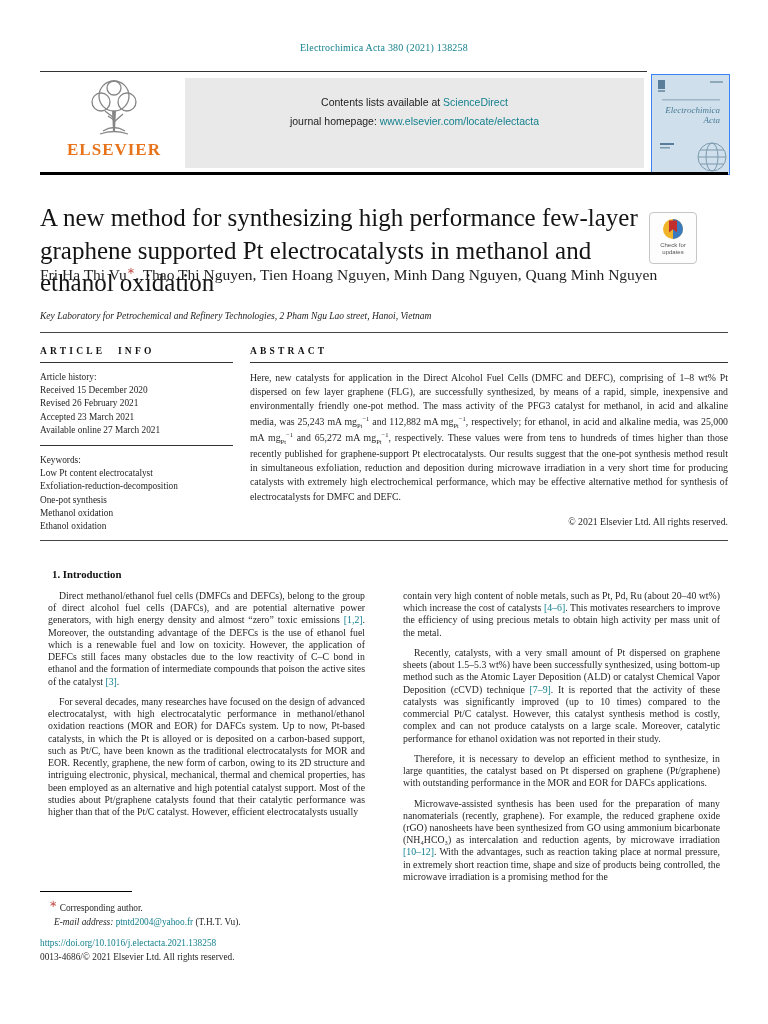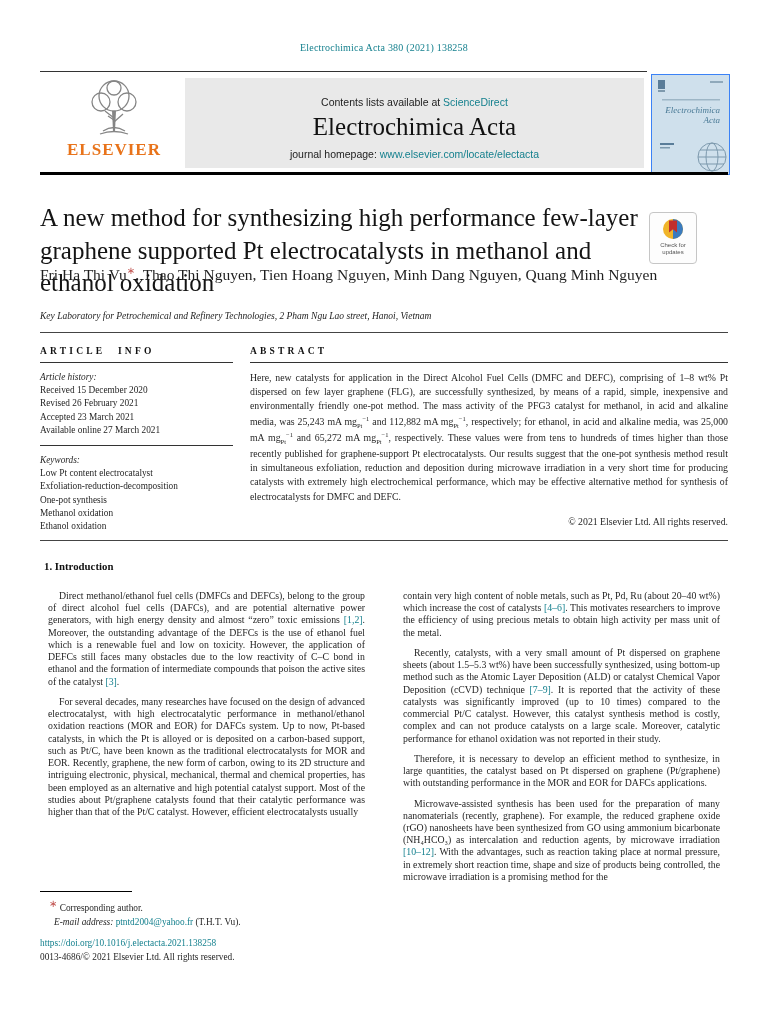--- a/index.html
+++ b/index.html
@@ -40,30 +40,30 @@
   .affiliation{position:absolute;top:311px;left:40px;width:650px;font-style:italic;font-size:9.5px;color:#222;}
 
   .rule-1{top:332px;left:40px;width:688px;height:1px;background:#444;}
 
   .info-section{position:absolute;top:346px;left:40px;width:688px;display:flex;gap:17px;}
   .info-col{width:193px;flex:none;}
   .abs-col{flex:1;}
   .sec-head{font-size:9.5px;font-weight:bold;letter-spacing:3.2px;word-spacing:7px;color:#111;}
   .head-rule{height:1px;background:#333;margin:6px 0 8px 0;}
   .info-line{font-size:9.3px;line-height:1.42;color:#1f1f1f;}
-  .info-label{font-style:italic;}
+  .info-label{}
   .mid-rule{height:1px;background:#333;margin:8px 0;}
   .abstract-text{font-size:9.8px;line-height:1.45;text-align:justify;color:#1f1f1f;}
   .abstract-text sub{font-size:6.5px;}
   .abstract-text sup{font-size:6.5px;}
   .copyright{text-align:right;font-size:9.8px;margin-top:12px;color:#1f1f1f;}
 
   .rule-2{top:540px;left:40px;width:688px;height:1px;background:#444;}
 
-  .intro-head{position:absolute;top:556px;left:40px;margin:4px;font-size:10.8px;font-weight:bold;color:#111;}
+  .intro-head{position:absolute;top:556px;left:40px;margin:12px;font-size:10.8px;font-weight:bold;color:#111;}
 
   .cols{position:absolute;top:582px;left:40px;width:688px;height:306px;display:flex;gap:22px;overflow:hidden;}
   .col{width:333px;flex:none;}
   .para{margin:8px;font-size:9.8px;line-height:1.25;text-align:justify;text-indent:11px;color:#1f1f1f;}
   .para.no-indent{text-indent:0;}
   .cite{color:#15808e;cursor:pointer;}
 
   .footnote{position:absolute;top:891px;left:40px;width:345px;font-size:9.3px;line-height:1.45;color:#1f1f1f;}
   .fn-rule{width:92px;height:1px;background:#000;margin-bottom:5px;}
   .fn-line{padding-left:9px;}
@@ -92,21 +92,20 @@
         <path d="M20 55 q11 -7 22 0"></path>
         <path d="M17 58 q14 -5 28 0"></path>
       </g>
       <path d="M29 35 h4 l-1 20 h-2 z" fill="#858585"></path>
     </svg>
     <div class="logo-text">ELSEVIER</div>
   </div>
 
   <div class="banner">
     <div class="contents-line"><span>Contents lists available at </span><span class="teal">ScienceDirect</span></div>
-    <div class="journal-title">Electrochimica Acta</div>
     <div class="homepage-line"><span>journal homepage: </span><span class="teal">www.elsevier.com/locate/electacta</span></div>
   </div>
 
   <div class="cover">
     <svg width="77" height="99" viewBox="0 0 77 99">
       <rect x="0" y="0" width="77" height="99" fill="#cfe0ec"></rect>
       <rect x="6" y="5" width="7" height="9" fill="#5a7d99"></rect>
       <rect x="6" y="15" width="7" height="2" fill="#7d99ad"></rect>
       <rect x="58" y="6" width="13" height="2" fill="#8fa9bb"></rect>
       <rect x="10" y="24" width="58" height="1.5" fill="#9db6c6"></rect>

